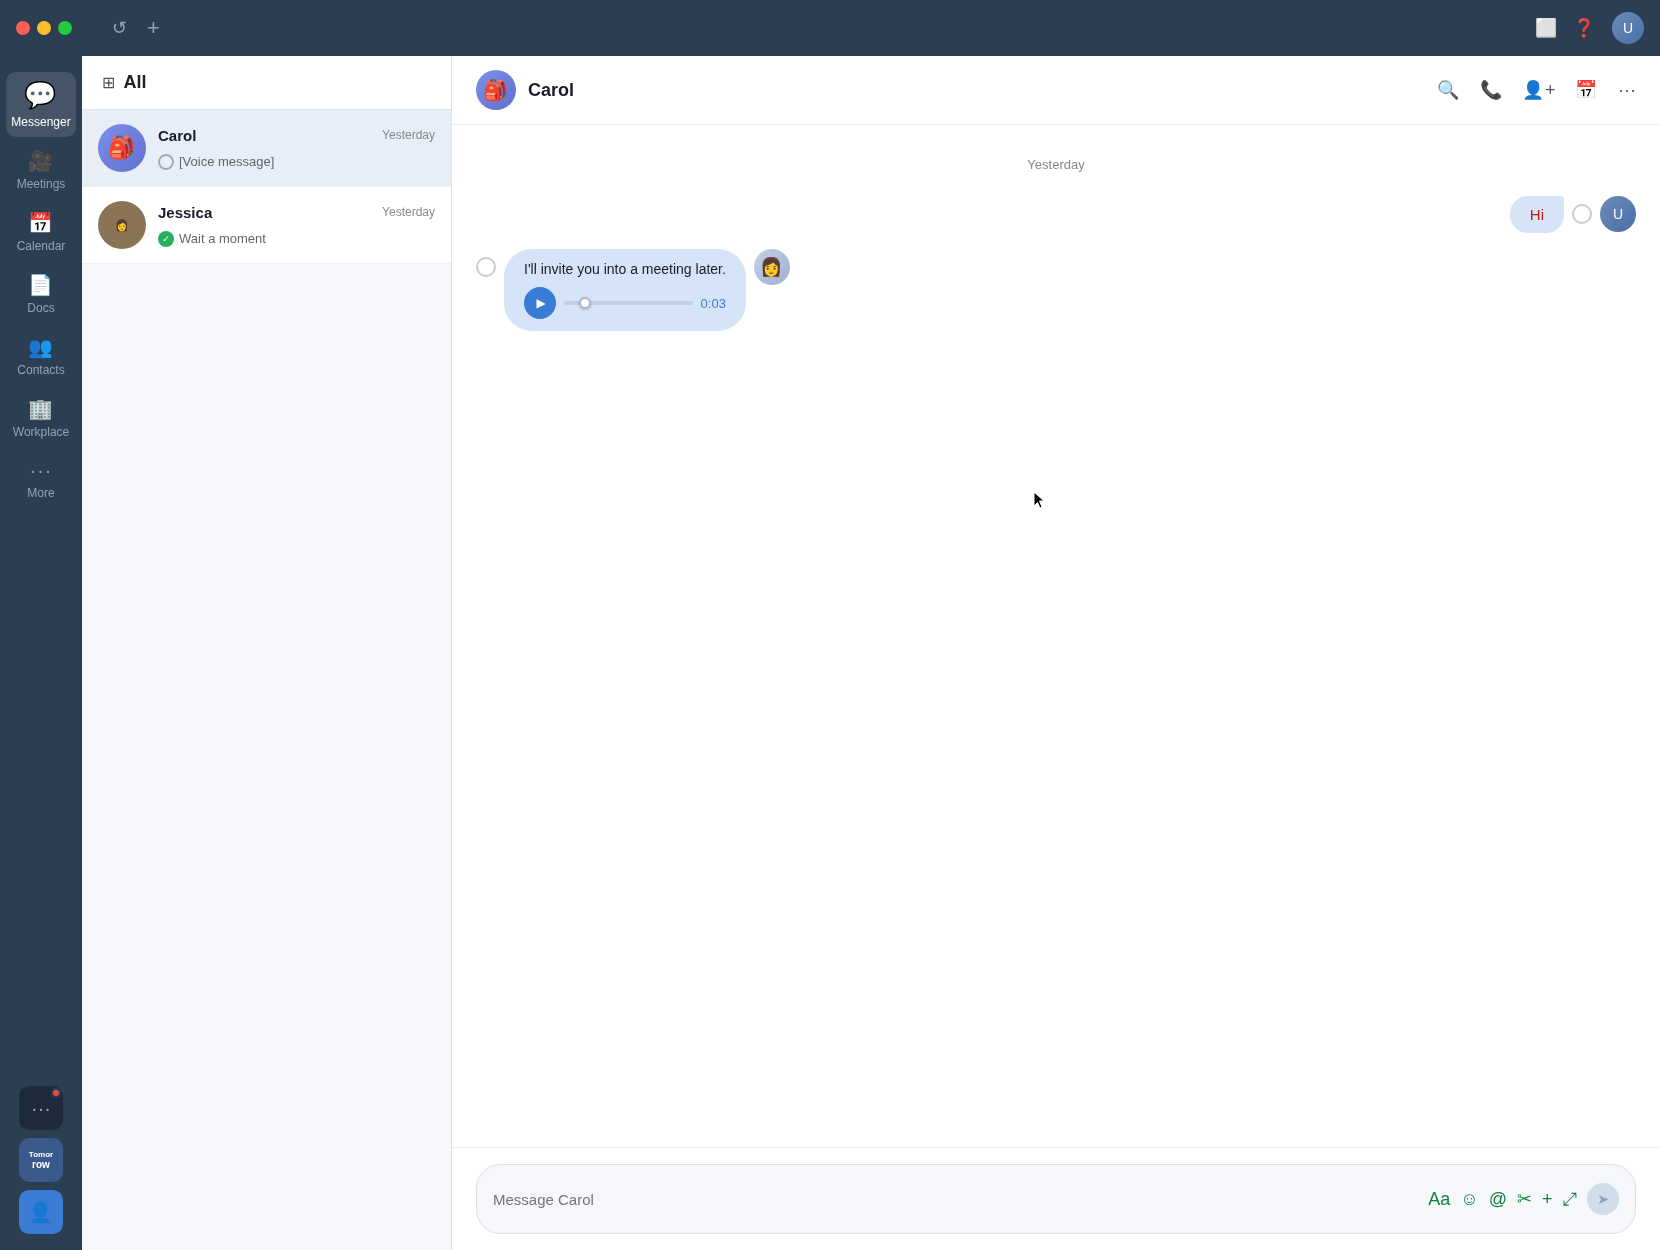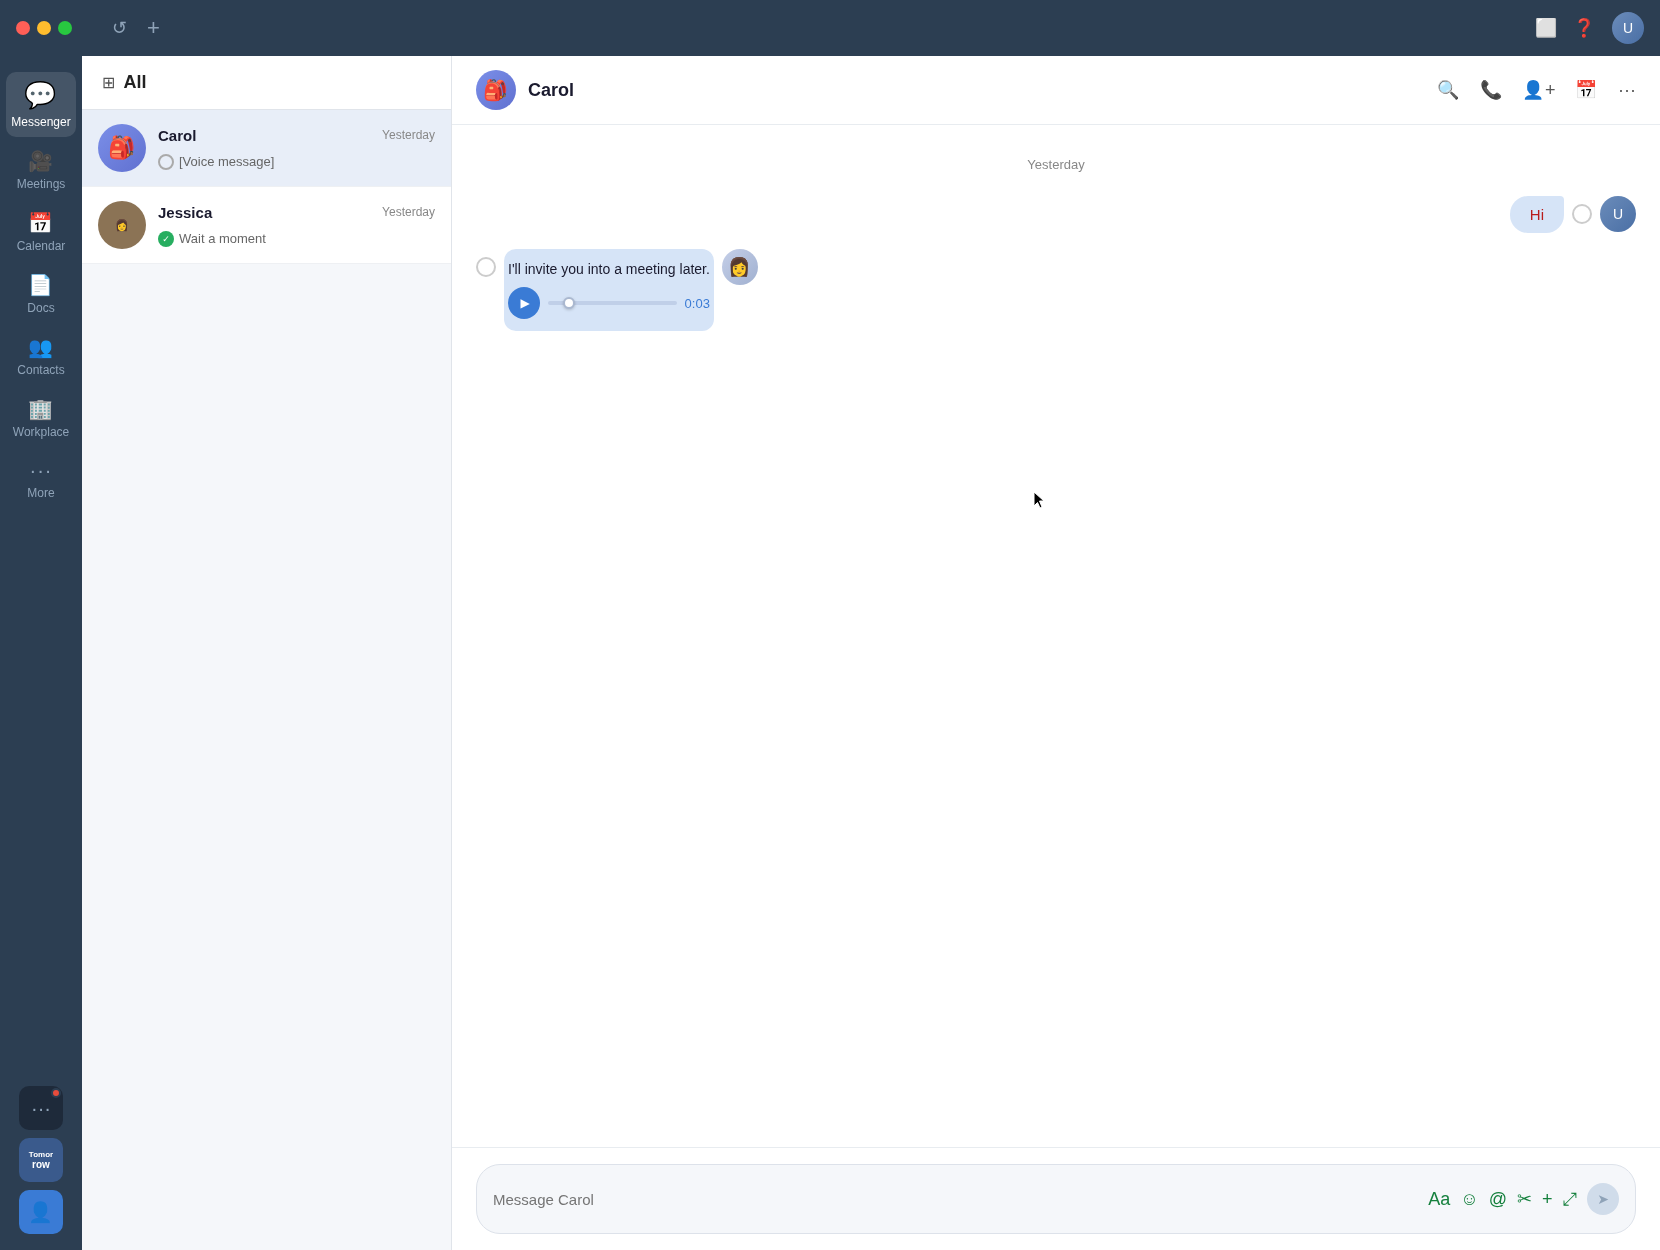--- a/index.html
+++ b/index.html
@@ -370,22 +370,22 @@
       background: #d6e4f7;
       padding: 10px 20px;
       border-radius: 18px;
       font-size: 15px;
       color: #1a1a2e;
     }
 
     
     .voice-bubble {
       background: #d6e4f7;
-      border-radius: 12px;
-      padding: 12px 4px;
+      border-radius: 28px;
+      padding: 12px 20px;
       max-width: 420px;
     }
     .voice-bubble-text {
       font-size: 14px;
       color: #1a1a2e;
       margin-bottom: 10px;
     }
     .voice-player {
       display: flex;
       align-items: center;

